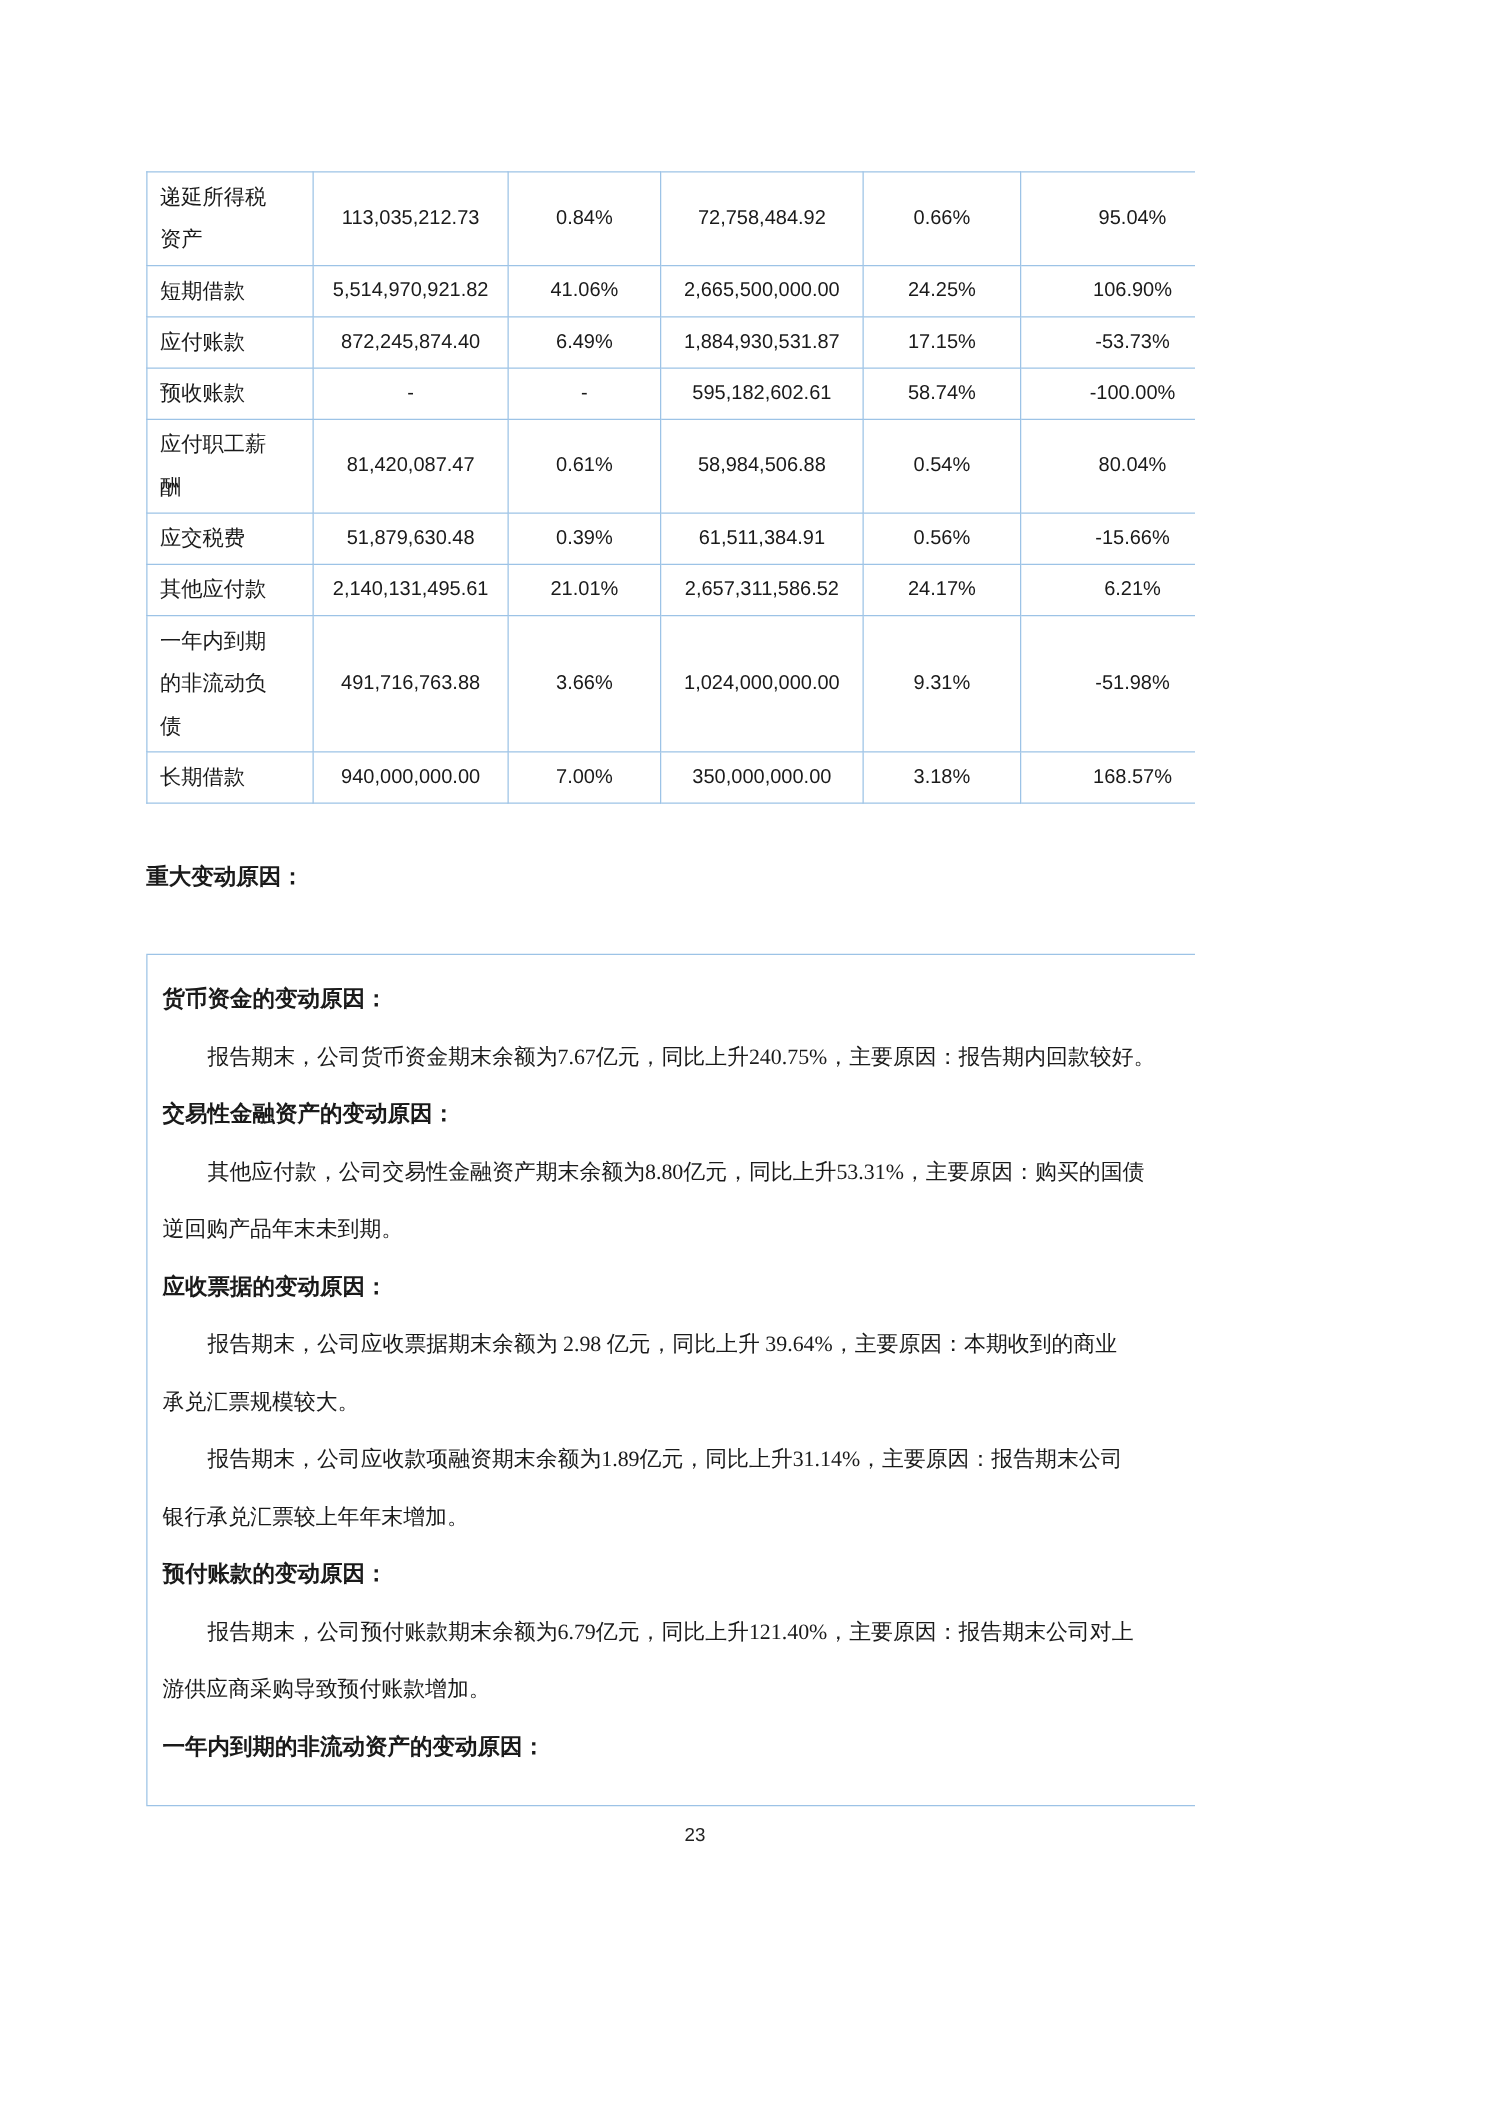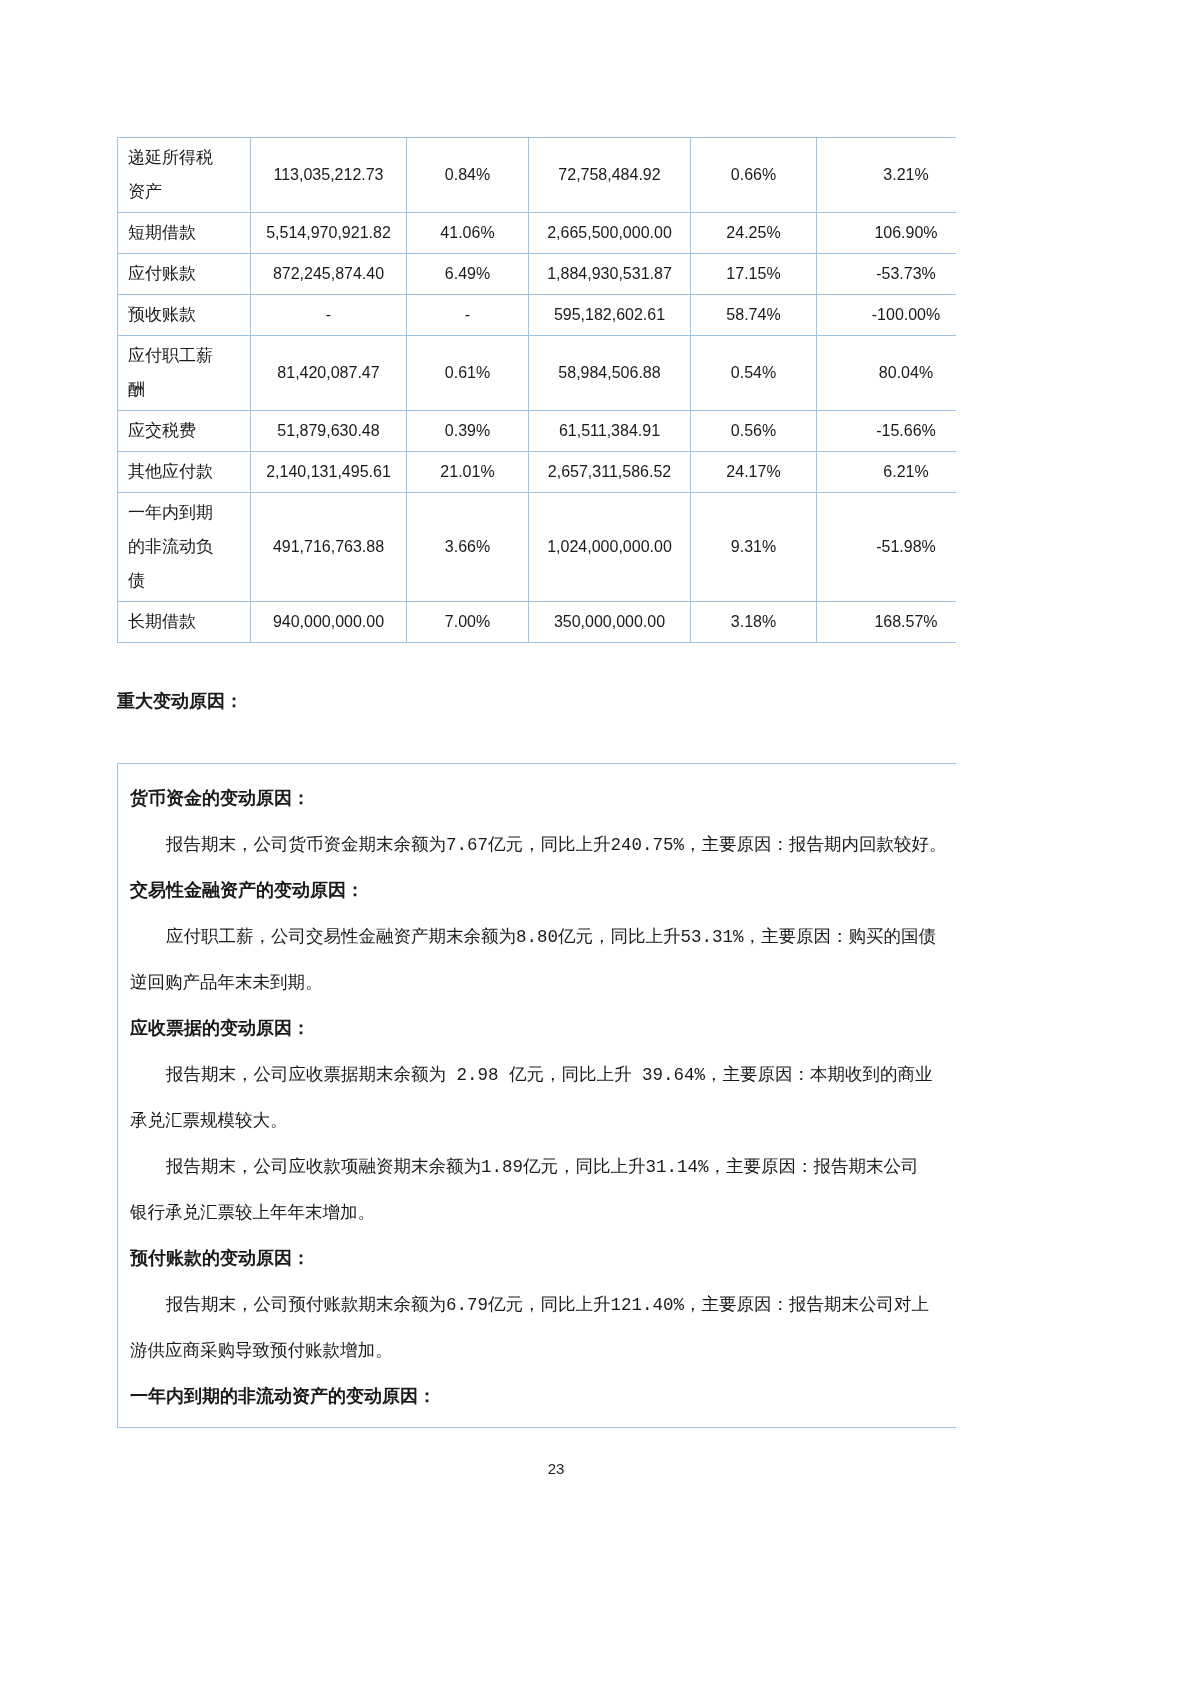--- a/index.html
+++ b/index.html
@@ -46,22 +46,21 @@
   }
   .section-title {
     font-weight: bold;
     font-size: 18px;
     line-height: 40px;
     margin-top: 38px;
   }
   .reasons-box {
     border: 1px solid #9DC3E6;
     margin-top: 42px;
-    padding: 12px 12px 7px 12px;
-    font-family: Liberation Mono, monospace;
+    padding: 12px 12px 24px 12px;
   }
   .rline {
     font-size: 17.5px;
     line-height: 46px;
     white-space: nowrap;
     overflow: hidden;
   }
   .rline.h {
     font-weight: bold;
     font-size: 18px;
@@ -96,21 +95,21 @@
         <col style="width:179px">
       </colgroup>
       <tbody>
         <tr>
           <td class="c-label">递延所得税
 资产</td>
           <td class="c-num">113,035,212.73</td>
           <td class="c-pct">0.84%</td>
           <td class="c-num">72,758,484.92</td>
           <td class="c-pct">0.66%</td>
-          <td class="c-pct">3.21%</td>
+          <td class="c-pct">95.04%</td>
         </tr>
         <tr>
           <td class="c-label">短期借款</td>
           <td class="c-num">5,514,970,921.82</td>
           <td class="c-pct">41.06%</td>
           <td class="c-num">2,665,500,000.00</td>
           <td class="c-pct">24.25%</td>
           <td class="c-pct">106.90%</td>
         </tr>
         <tr>
@@ -174,21 +173,21 @@
         </tr>
       </tbody>
     </table>
 
     <div class="section-title">重大变动原因：</div>
 
     <div class="reasons-box">
       <div class="rline h">货币资金的变动原因：</div>
       <div class="rline f">报告期末，公司货币资金期末余额为7.67亿元，同比上升240.75%，主要原因：报告期内回款较好。</div>
       <div class="rline h">交易性金融资产的变动原因：</div>
-      <div class="rline f">应付职工薪，公司交易性金融资产期末余额为8.80亿元，同比上升53.31%，主要原因：购买的国债</div>
+      <div class="rline f">其他应付款，公司交易性金融资产期末余额为8.80亿元，同比上升53.31%，主要原因：购买的国债</div>
       <div class="rline c">逆回购产品年末未到期。</div>
       <div class="rline h">应收票据的变动原因：</div>
       <div class="rline f">报告期末，公司应收票据期末余额为 2.98 亿元，同比上升 39.64%，主要原因：本期收到的商业</div>
       <div class="rline c">承兑汇票规模较大。</div>
       <div class="rline f">报告期末，公司应收款项融资期末余额为1.89亿元，同比上升31.14%，主要原因：报告期末公司</div>
       <div class="rline c">银行承兑汇票较上年年末增加。</div>
       <div class="rline h">预付账款的变动原因：</div>
       <div class="rline f">报告期末，公司预付账款期末余额为6.79亿元，同比上升121.40%，主要原因：报告期末公司对上</div>
       <div class="rline c">游供应商采购导致预付账款增加。</div>
       <div class="rline h">一年内到期的非流动资产的变动原因：</div>

